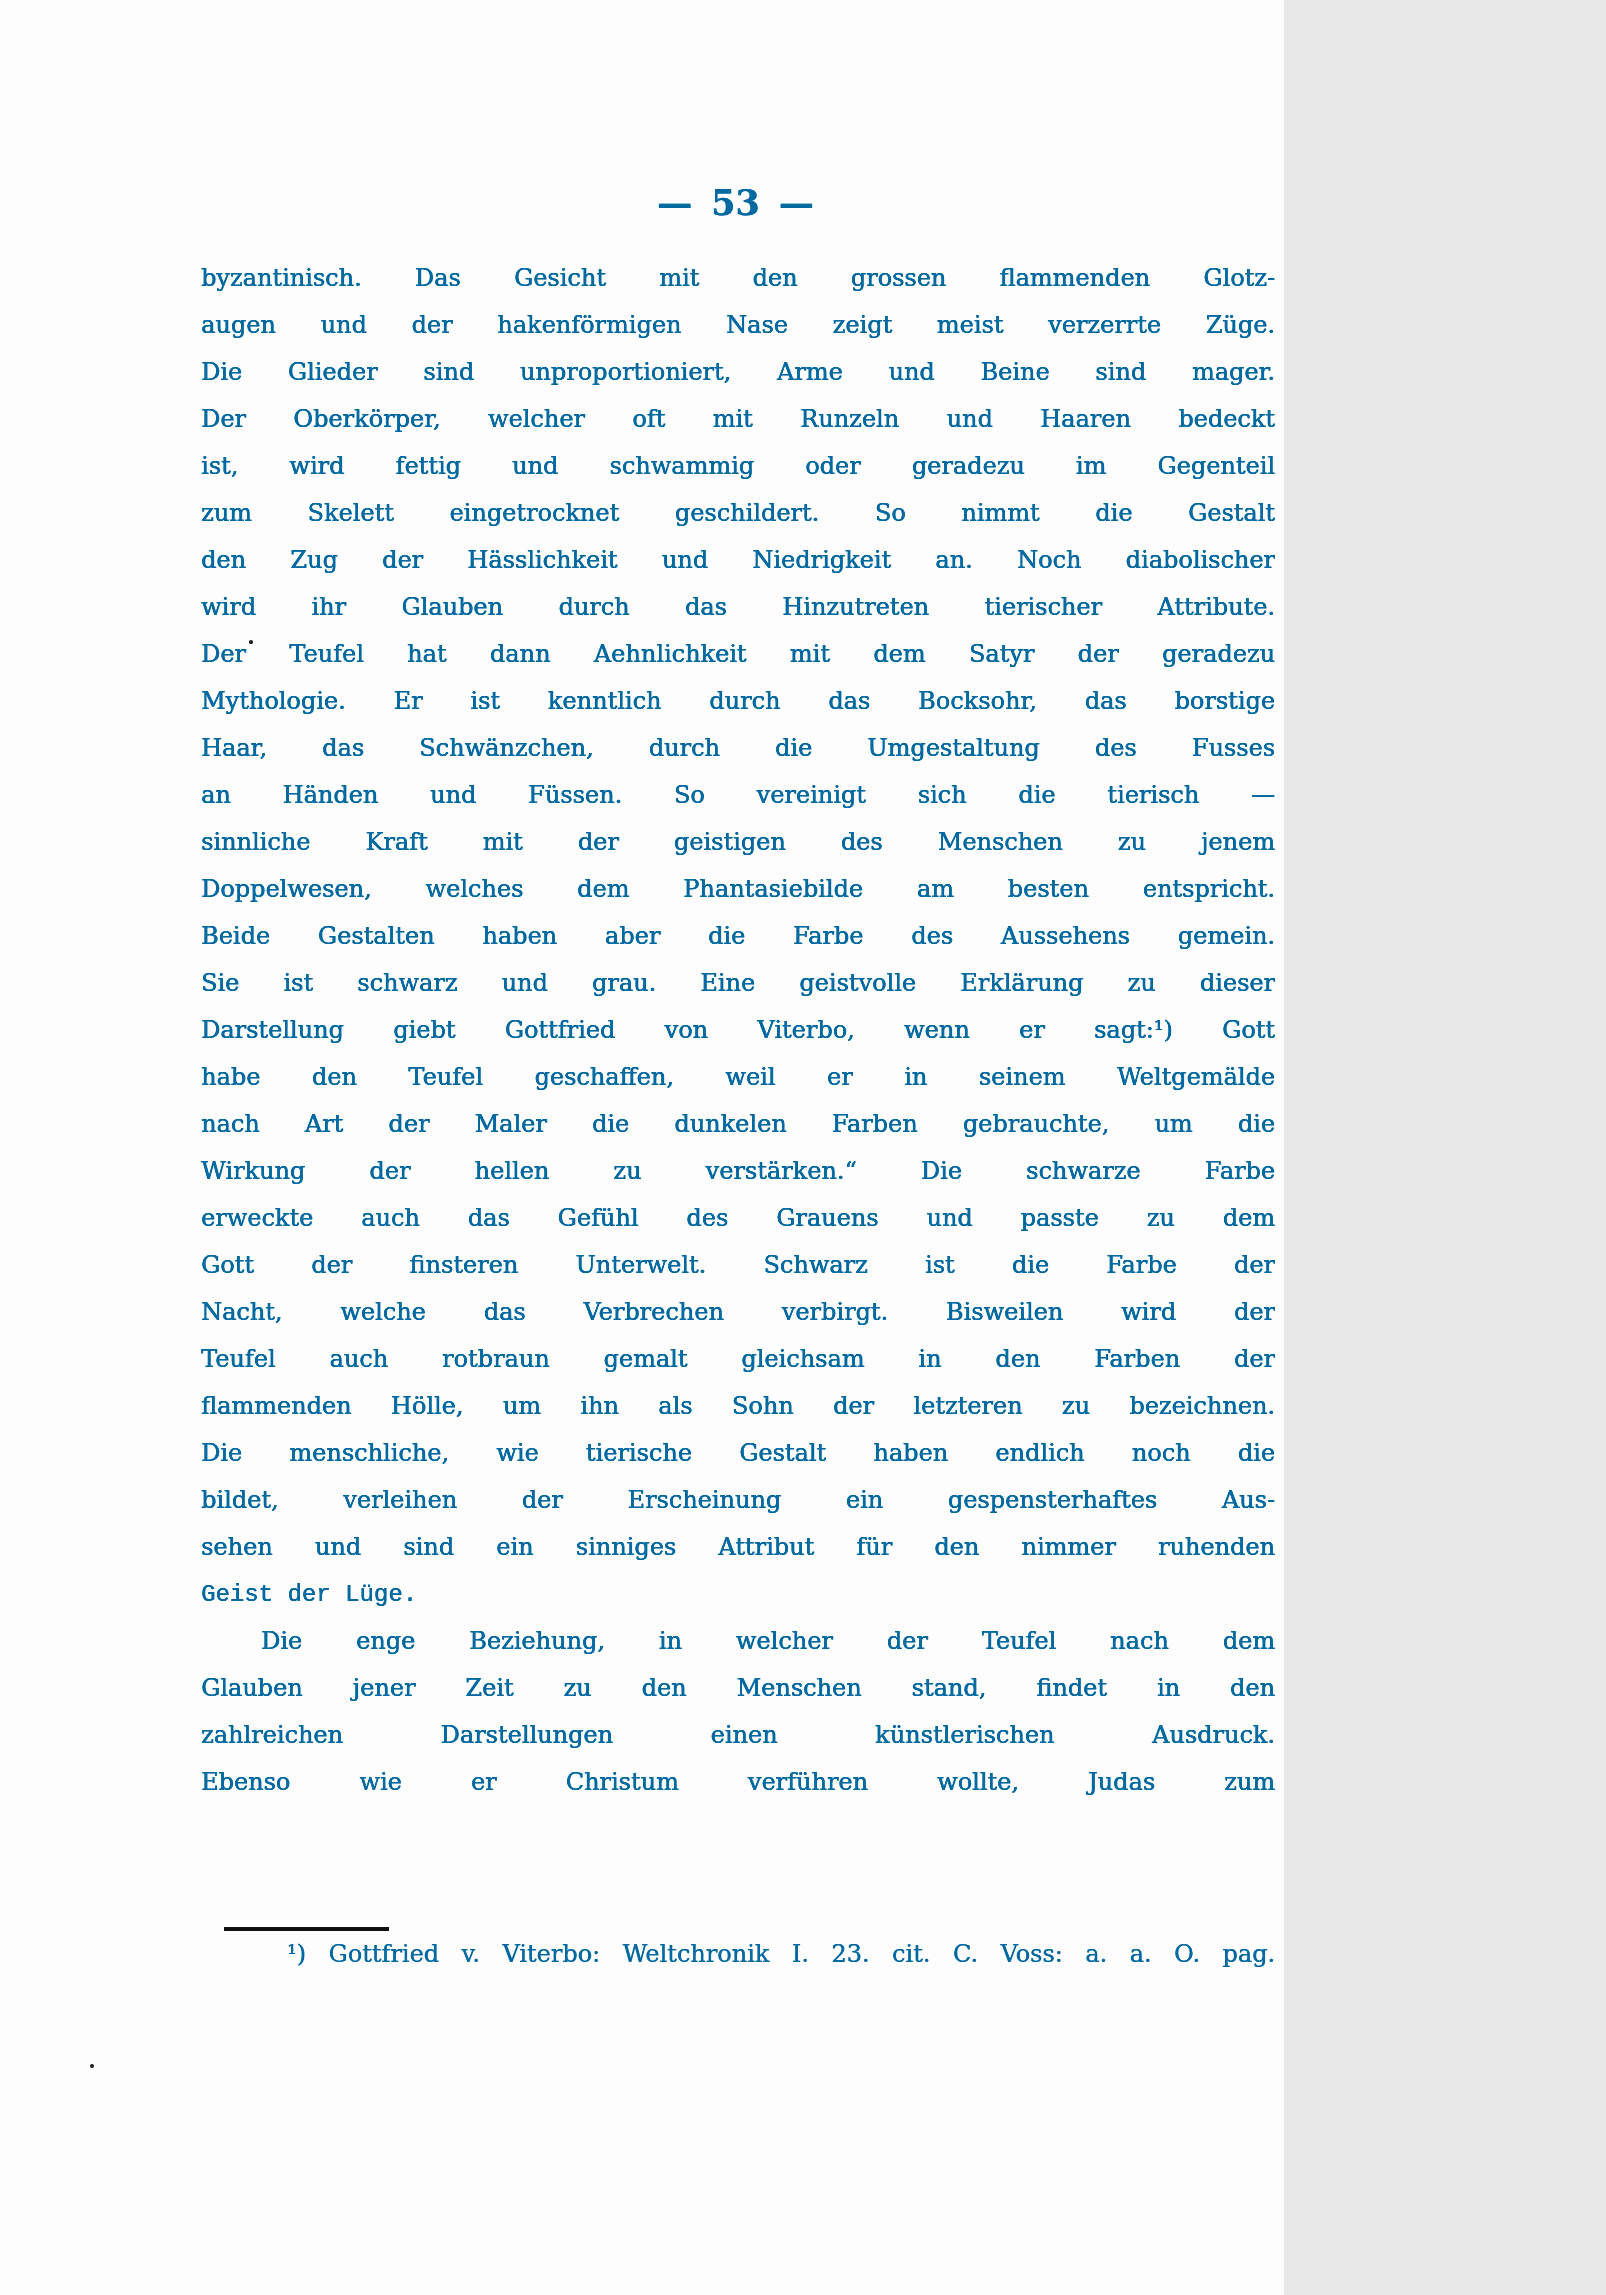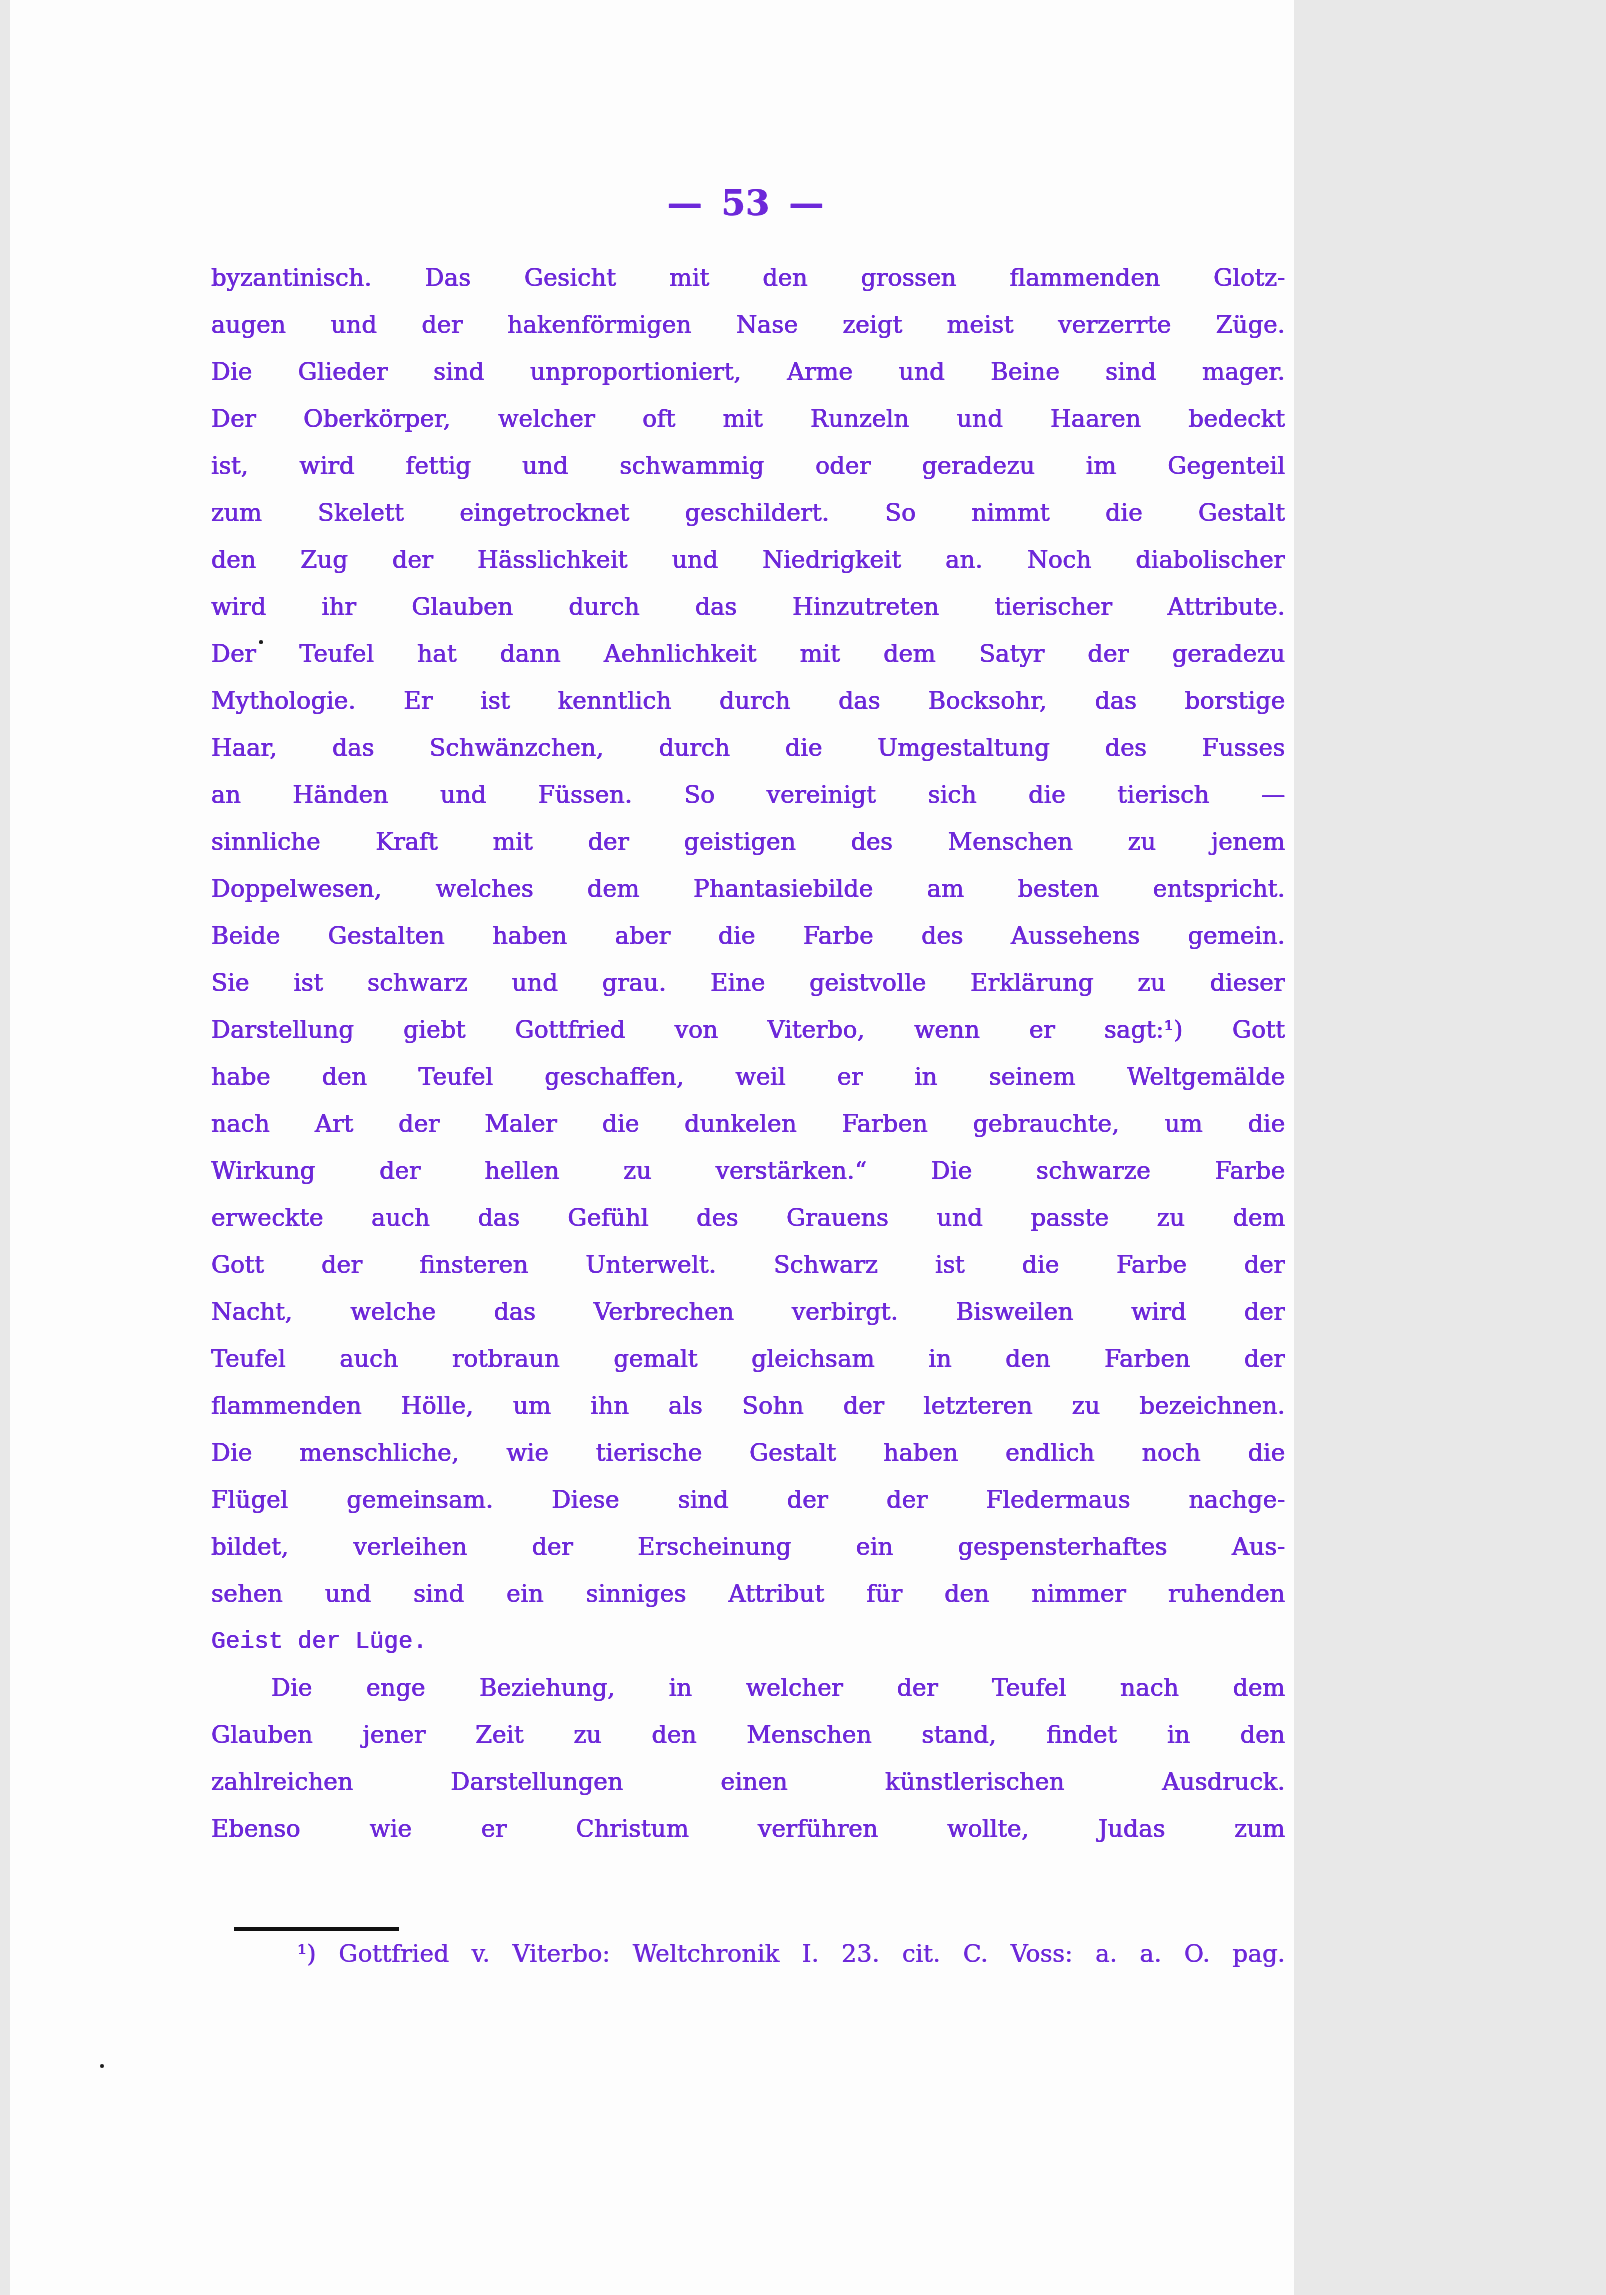--- a/index.html
+++ b/index.html
@@ -1,24 +1,23 @@
 <!DOCTYPE html>
 <html style="font-size:14px"><head>
 <meta charset="utf-8">
 <style>
   html, body { margin: 0; padding: 0; background: #e8e8e8; }
   .page {
     position: relative;
     width: 1284px;
     height: 2295px;
     background: #fdfdfd;
-    color: #6d28d9;
+    color: #0369a1;
     font-family: "DejaVu Serif", serif;
     overflow: hidden;
-    margin-left: 10px;
   }
   .page-header {
     position: absolute;
     left: 657px;
     top: 182px;
     font-size: 35px;
     font-weight: bold;
     white-space: nowrap;
     text-shadow: 0.4px 0 0 currentColor;
   }
@@ -97,21 +96,20 @@
       <div class="line">Darstellung giebt Gottfried von Viterbo, wenn er sagt:¹) Gott</div>
       <div class="line">habe den Teufel geschaffen, weil er in seinem Weltgemälde</div>
       <div class="line">nach Art der Maler die dunkelen Farben gebrauchte, um die</div>
       <div class="line">Wirkung der hellen zu verstärken.“  Die schwarze Farbe</div>
       <div class="line">erweckte auch das Gefühl des Grauens und passte zu dem</div>
       <div class="line">Gott der finsteren Unterwelt.  Schwarz ist die Farbe der</div>
       <div class="line">Nacht, welche das Verbrechen verbirgt.  Bisweilen wird der</div>
       <div class="line">Teufel auch rotbraun gemalt gleichsam in den Farben der</div>
       <div class="line">flammenden Hölle, um ihn als Sohn der letzteren zu bezeichnen.</div>
       <div class="line">Die menschliche, wie tierische Gestalt haben endlich noch die</div>
-      <div class="line">Flügel gemeinsam.  Diese sind der der Fledermaus nachge-</div>
       <div class="line">bildet, verleihen der Erscheinung ein gespensterhaftes Aus-</div>
       <div class="line">sehen und sind ein sinniges Attribut für den nimmer ruhenden</div>
       <div class="line noj">Geist der Lüge.</div>
       <div class="line indent">Die enge Beziehung, in welcher der Teufel nach dem</div>
       <div class="line">Glauben jener Zeit zu den Menschen stand, findet in den</div>
       <div class="line">zahlreichen Darstellungen einen künstlerischen Ausdruck.</div>
       <div class="line">Ebenso wie er Christum verführen wollte, Judas zum</div>
     </div>
 
   <div class="footnote-rule"></div>

